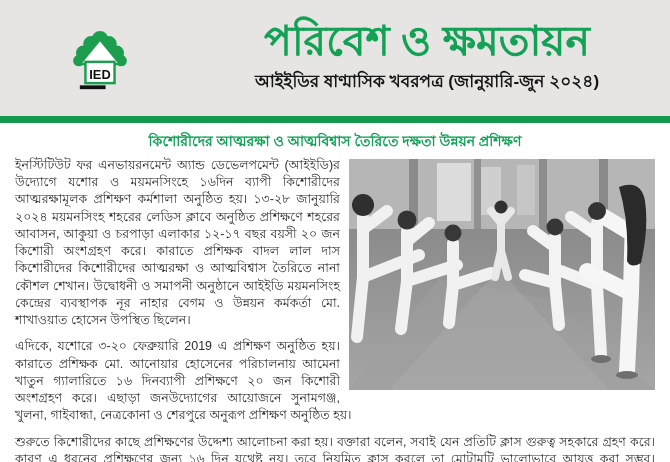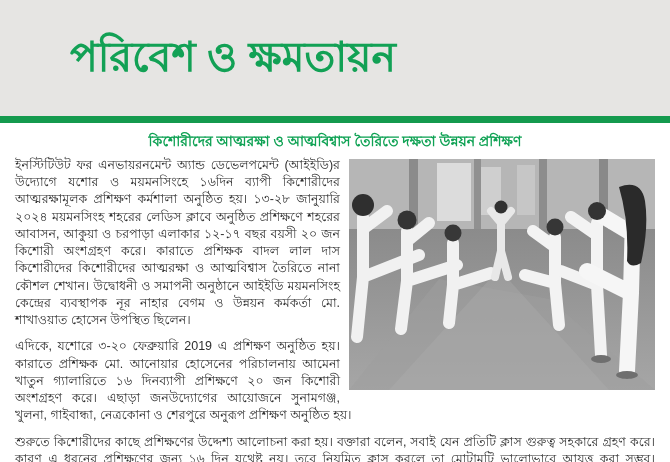--- a/index.html
+++ b/index.html
@@ -20,21 +20,21 @@
     box-sizing:border-box;
     padding:0 14px 0 0;
   }
   .logo {
     width:56px; height:64px;
     margin-left:72px;
     flex:0 0 auto;
   }
   .masthead-text {
     flex:1;
-    text-align:left;
+    text-align:center;
     padding-left:70px;
   }
   .nl-title {
     margin:0;
     color:#12a155;
     font-size:41px;
     line-height:1.05;
     font-weight:bold;
     letter-spacing:0px;
     white-space:nowrap;
@@ -73,22 +73,43 @@
     background:#9a9a9a;
   }
   figure.photo svg { display:block; width:100%; height:100%; }
 </style>
 </head>
 <body>
 
 <div class="page">
 
   <header class="masthead">
+    <div class="logo">
+      <svg viewBox="0 0 50 58" xmlns="http://www.w3.org/2000/svg" aria-hidden="true">
+
+        <g fill="#1d9e4f">
+          <circle cx="10" cy="24" r="6.5"></circle>
+          <circle cx="17" cy="16" r="7"></circle>
+          <circle cx="25" cy="12" r="7.5"></circle>
+          <circle cx="33" cy="16" r="7"></circle>
+          <circle cx="40" cy="24" r="6.5"></circle>
+          <circle cx="6" cy="31" r="5"></circle>
+          <circle cx="44" cy="31" r="5"></circle>
+        </g>
+
+        <polygon points="25,12 7,34 43,34" fill="#ffffff" stroke="#1d9e4f" stroke-width="2.2"></polygon>
+        <rect x="12" y="32" width="26" height="19" fill="#ffffff" stroke="#1d9e4f" stroke-width="2.2"></rect>
+        <text x="25" y="47" text-anchor="middle" font-family="Liberation Sans, sans-serif" font-size="11.5" font-weight="bold" fill="#111111">IED</text>
+
+        <rect x="7" y="53" width="23" height="3.4" fill="#111111"></rect>
+      </svg>
+    </div>
     <div class="masthead-text">
       <h1 class="nl-title">পরিবেশ ও ক্ষমতায়ন</h1>
+      <div class="nl-subtitle">আইইডির ষাণ্মাসিক খবরপত্র (জানুয়ারি-জুন ২০২৪)</div>
     </div>
   </header>
 
   <div class="green-bar"></div>
 
   <main>
     <h2 class="headline">কিশোরীদের আত্মরক্ষা ও আত্মবিশ্বাস তৈরিতে দক্ষতা উন্নয়ন প্রশিক্ষণ</h2>
 
     <article>
       <figure class="photo">

